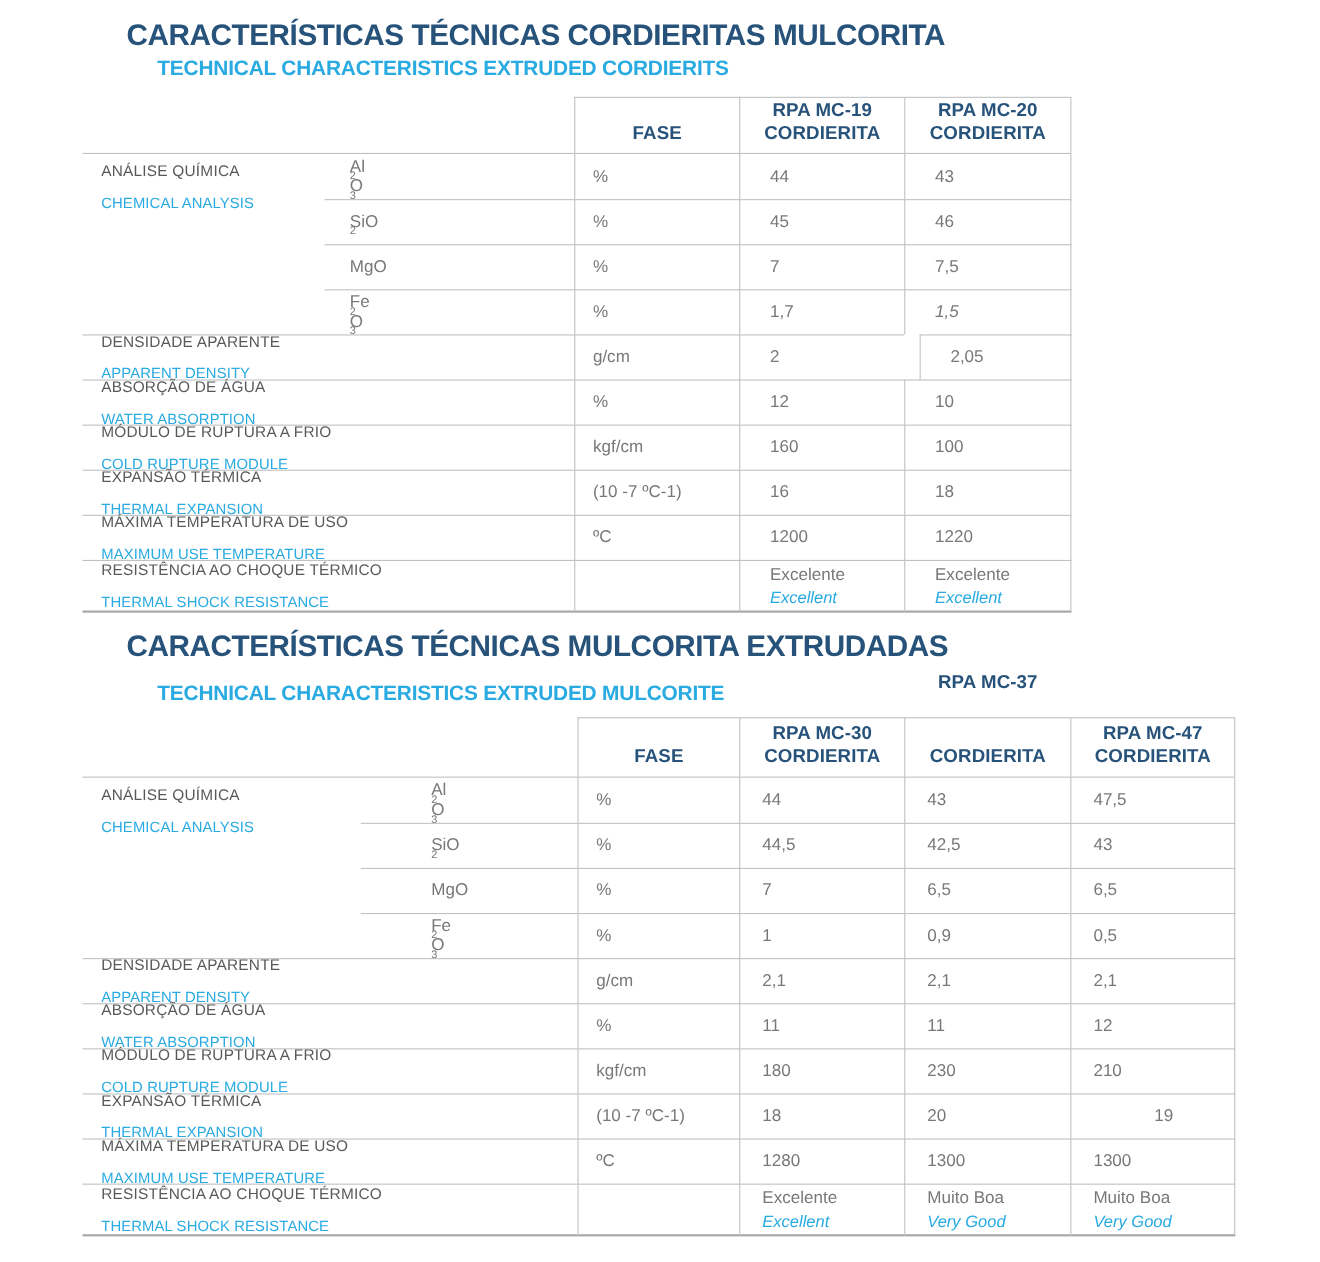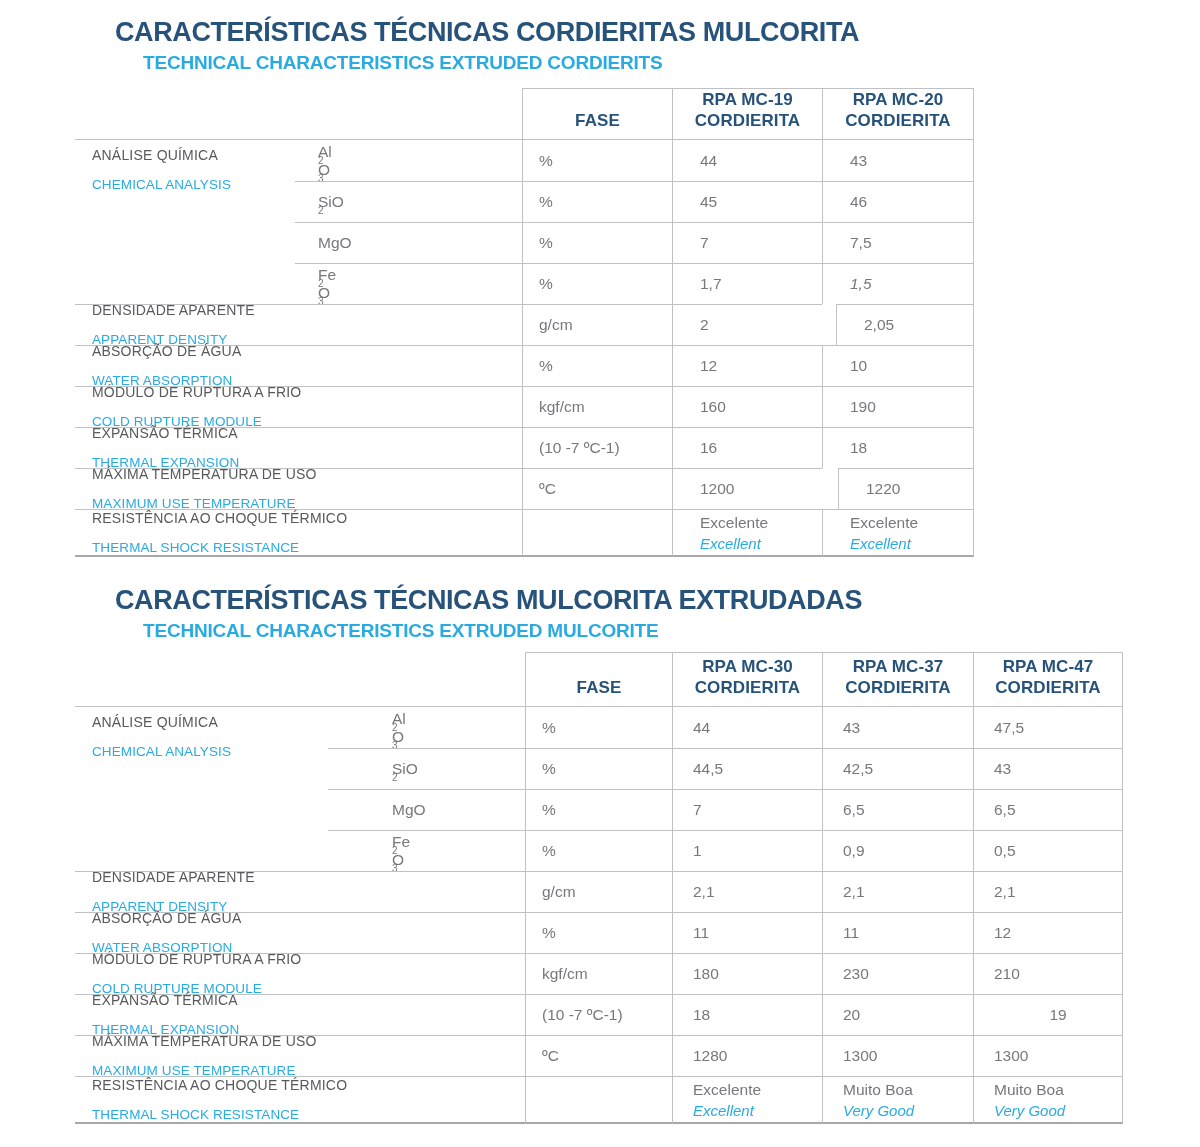--- a/index.html
+++ b/index.html
@@ -52,21 +52,21 @@
   .t1 .formula{padding-left:64px;}
   .unit{padding-left:16px;}
   .t0 .val{padding-left:27px;}
   .t1 .val{padding-left:20px;}
   .qual{gap:3px;}
   .q-pt{color:var(--val-gray);font-size:15.5px;line-height:18px;}
   .q-en{color:var(--cyan);font-size:15px;line-height:17px;font-style:italic;}
   .pos-title-0{top:17px;}
   .pos-sub-0{top:52px;}
   .pos-table-0{top:88px;}
-  .pos-title-1{top:585px;}
+  .pos-title-1{top:572px;}
   .pos-sub-1{top:620px;}
   .pos-table-1{top:652px;}
 </style>
 </head>
 <body>
 
 <div class="title pos-title-0">CARACTERÍSTICAS TÉCNICAS CORDIERITAS MULCORITA</div>
 <div class="subtitle pos-sub-0">TECHNICAL CHARACTERISTICS EXTRUDED CORDIERITS</div>
 <div class="table t0 pos-table-0" id="table-0">
     <div class="cell bb" style="grid-area: 1 / 1 / auto / span 2;"></div>
@@ -114,35 +114,35 @@
     </div>
     <div class="cell unit bl bt" style="grid-area: 7 / 3;">%</div>
     <div class="cell val bl bt" style="grid-area: 7 / 4;">12</div>
     <div class="cell val bl bt br" style="grid-area: 7 / 5;">10</div>
     <div class="cell lbl bt" style="grid-area: 8 / 1 / auto / span 2;">
       <div class="pt">MÓDULO DE RUPTURA A FRIO</div>
       <div class="en">COLD RUPTURE MODULE</div>
     </div>
     <div class="cell unit bl bt" style="grid-area: 8 / 3;">kgf/cm</div>
     <div class="cell val bl bt" style="grid-area: 8 / 4;">160</div>
-    <div class="cell val bl bt br" style="grid-area: 8 / 5;">190</div>
+    <div class="cell val bl bt br" style="grid-area: 8 / 5;">100</div>
     <div class="cell lbl bt" style="grid-area: 9 / 1 / auto / span 2;">
       <div class="pt">EXPANSÃO TÉRMICA</div>
       <div class="en">THERMAL EXPANSION</div>
     </div>
     <div class="cell unit bl bt" style="grid-area: 9 / 3;">(10 -7 ºC-1)</div>
     <div class="cell val bl bt" style="grid-area: 9 / 4;">16</div>
     <div class="cell val bl bt br" style="grid-area: 9 / 5;">18</div>
     <div class="cell lbl bt" style="grid-area: 10 / 1 / auto / span 2;">
       <div class="pt">MÁXIMA TEMPERATURA DE USO</div>
       <div class="en">MAXIMUM USE TEMPERATURE</div>
     </div>
     <div class="cell unit bl bt" style="grid-area: 10 / 3;">ºC</div>
     <div class="cell val bl bt" style="grid-area: 10 / 4;">1200</div>
-    <div class="cell val bl bt br" style="grid-area: 10 / 5; margin-left: 16px;">1220</div>
+    <div class="cell val bl bt br" style="grid-area: 10 / 5;">1220</div>
     <div class="cell lbl bt bb2" style="grid-area: 11 / 1 / auto / span 2;">
       <div class="pt">RESISTÊNCIA AO CHOQUE TÉRMICO</div>
       <div class="en">THERMAL SHOCK RESISTANCE</div>
     </div>
     <div class="cell unit bl bt bb2" style="grid-area: 11 / 3;"></div>
     <div class="cell val bl bt bb2 qual" style="grid-area: 11 / 4;">
       <div class="q-pt">Excelente</div>
       <div class="q-en">Excellent</div>
     </div>
     <div class="cell val bl bt bb2 br qual" style="grid-area: 11 / 5;">
@@ -155,21 +155,21 @@
 <div class="subtitle pos-sub-1">TECHNICAL CHARACTERISTICS EXTRUDED MULCORITE</div>
 <div class="table t1 pos-table-1" id="table-1">
     <div class="cell bb" style="grid-area: 1 / 1 / auto / span 2;"></div>
     <div class="cell hd bt bb bl" style="grid-area: 1 / 3;">
       <div class="hd-line">FASE</div>
     </div>
     <div class="cell hd bt bb bl" style="grid-area: 1 / 4;">
       <div class="hd-line">RPA MC-30</div>
       <div class="hd-line">CORDIERITA</div>
     </div>
-    <div class="cell hd bt bb bl" style="grid-area: 1 / 5;">
+    <div class="cell hd bt bb bl" style="grid-area: 1 / 5; gap: 47px;">
       <div class="hd-line">RPA MC-37</div>
       <div class="hd-line">CORDIERITA</div>
     </div>
     <div class="cell hd bt bb bl br" style="grid-area: 1 / 6;">
       <div class="hd-line">RPA MC-47</div>
       <div class="hd-line">CORDIERITA</div>
     </div>
     <div class="cell lbl chem-lbl" style="grid-area: 2 / 1 / span 4;">
       <div class="pt">ANÁLISE QUÍMICA</div>
       <div class="en">CHEMICAL ANALYSIS</div>

